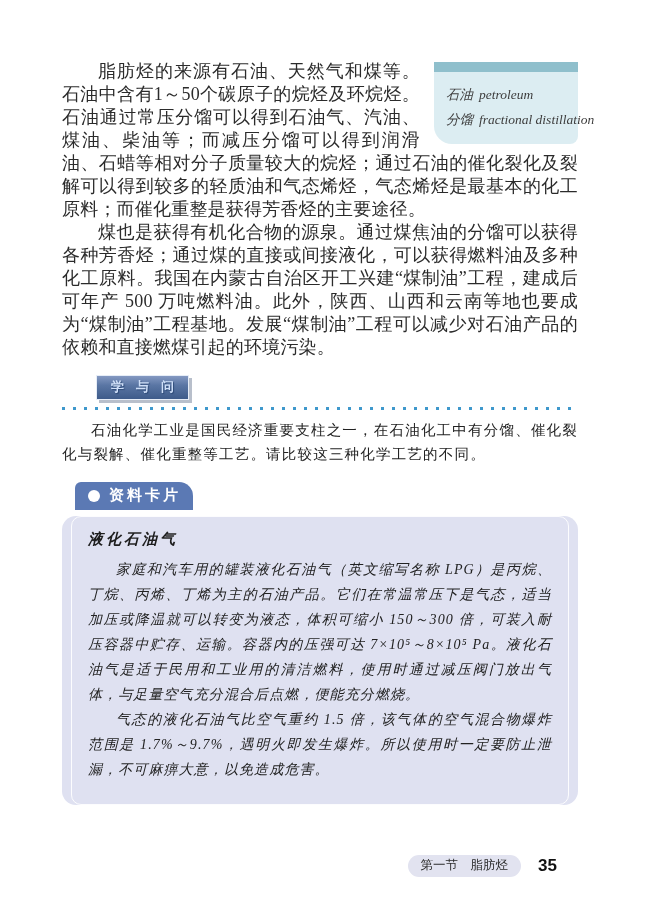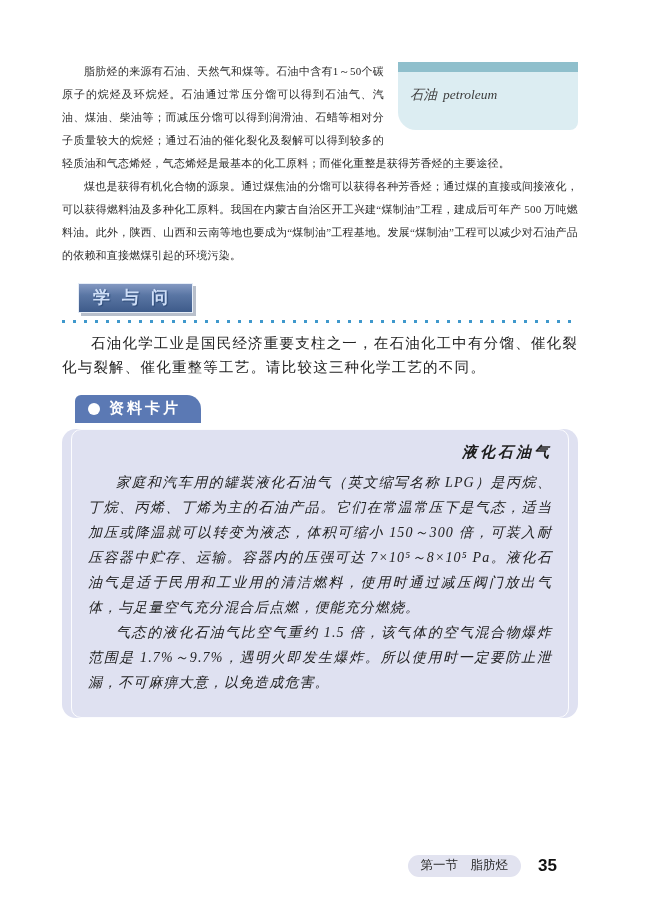--- a/index.html
+++ b/index.html
@@ -11,30 +11,30 @@
     color: #2b2b2b;
     overflow: hidden;
   }
   .content {
     position: absolute;
     left: 62px; top: 60px;
     width: 516px;
   }
   
   .para {
-    font-size: 11px;
+    font-size: 18px;
     line-height: 23px;
     text-align: justify;
     text-indent: 2em;
     letter-spacing: 0.2px;
   }
   
   .vocab-box {
     float: right;
-    width: 180px;
+    width: 144px;
     margin-left: 14px;
     margin-bottom: 6px;
     margin-top: 2px;
   }
   .vocab-bar {
     height: 10px;
     background: #8fbfcc;
   }
   .vocab-body {
     background: #dcedf2;
@@ -47,31 +47,31 @@
     line-height: 25px;
     font-style: italic;
     color: #3d3d3d;
     white-space: nowrap;
   }
   .vocab-zh { margin-right: 6px; }
   
   .learn-section { margin-top: 16px; }
   .learn-btn {
     display: inline-block;
-    margin-left: 16px;
+    margin-left: 34px;
     background: linear-gradient(180deg, #8499c2 0%, #5a76a4 40%, #3e5b8a 100%);
     border: 1px solid #e6edf7;
     box-shadow: 3px 3px 0 rgba(125, 138, 160, 0.55);
     color: #cfdff8;
     text-shadow: 1px 1px 1px #2d4a77;
     font-family: "Liberation Sans", sans-serif;
     font-weight: bold;
-    font-size: 17px;
+    font-size: 13px;
     letter-spacing: 12px;
-    padding: 2px 12px 3px 14px;
+    padding: 2px 2px 3px 14px;
     cursor: default;
   }
   .dotted-rule {
     margin-top: 7px;
     height: 3px;
     background-image: repeating-linear-gradient(to right, #3f98cc 0 3px, transparent 3px 11px);
   }
   .question {
     margin-top: 8px;
     font-size: 14.5px;
@@ -85,21 +85,21 @@
   .card-section { margin-top: 16px; }
   .card-tab {
     position: relative;
     z-index: 2;
     display: inline-flex;
     align-items: center;
     margin-left: 13px;
     margin-bottom: -3px;
     background: #5b79b4;
     border-radius: 6px 14px 0 0;
-    padding: 4px 20px 5px 13px;
+    padding: 4px 12px 5px 13px;
   }
   .card-tab-dot {
     width: 12px; height: 12px;
     background: #ffffff;
     border-radius: 50%;
     margin-right: 9px;
   }
   .card-tab-label {
     color: #ffffff;
     font-family: "Liberation Sans", sans-serif;
@@ -113,21 +113,21 @@
     background: #dfe1f1;
     border-radius: 14px;
   }
   .card-inner {
     border: 1px solid rgba(255,255,255,0.9);
     border-radius: 10px;
     margin: 9px;
     padding: 13px 16px 22px 16px;
   }
   .card-title {
-    text-align: right;
+    text-align: left;
     font-size: 15px;
     font-style: italic;
     font-weight: bold;
     letter-spacing: 3px;
     margin-bottom: 8px;
     color: #1d1d1d;
   }
   .card-para {
     font-size: 14px;
     line-height: 25px;
@@ -168,20 +168,23 @@
 <body>
 
 <div class="content">
 
   <div class="clearfix">
     <div class="vocab-box">
       <div class="vocab-bar"></div>
       <div class="vocab-body">
         <div class="vocab-row">
           <span class="vocab-zh">石油</span><span>petroleum</span>
+        </div>
+        <div class="vocab-row">
+          <span class="vocab-zh">分馏</span><span>fractional distillation</span>
         </div>
       </div>
     </div>
     <p class="para">脂肪烃的来源有石油、天然气和煤等。石油中含有1～50个碳原子的烷烃及环烷烃。石油通过常压分馏可以得到石油气、汽油、煤油、柴油等；而减压分馏可以得到润滑油、石蜡等相对分子质量较大的烷烃；通过石油的催化裂化及裂解可以得到较多的轻质油和气态烯烃，气态烯烃是最基本的化工原料；而催化重整是获得芳香烃的主要途径。</p>
   </div>
 
 
   <p class="para">煤也是获得有机化合物的源泉。通过煤焦油的分馏可以获得各种芳香烃；通过煤的直接或间接液化，可以获得燃料油及多种化工原料。我国在内蒙古自治区开工兴建“煤制油”工程，建成后可年产 500 万吨燃料油。此外，陕西、山西和云南等地也要成为“煤制油”工程基地。发展“煤制油”工程可以减少对石油产品的依赖和直接燃煤引起的环境污染。</p>
 
   <div class="learn-section">

